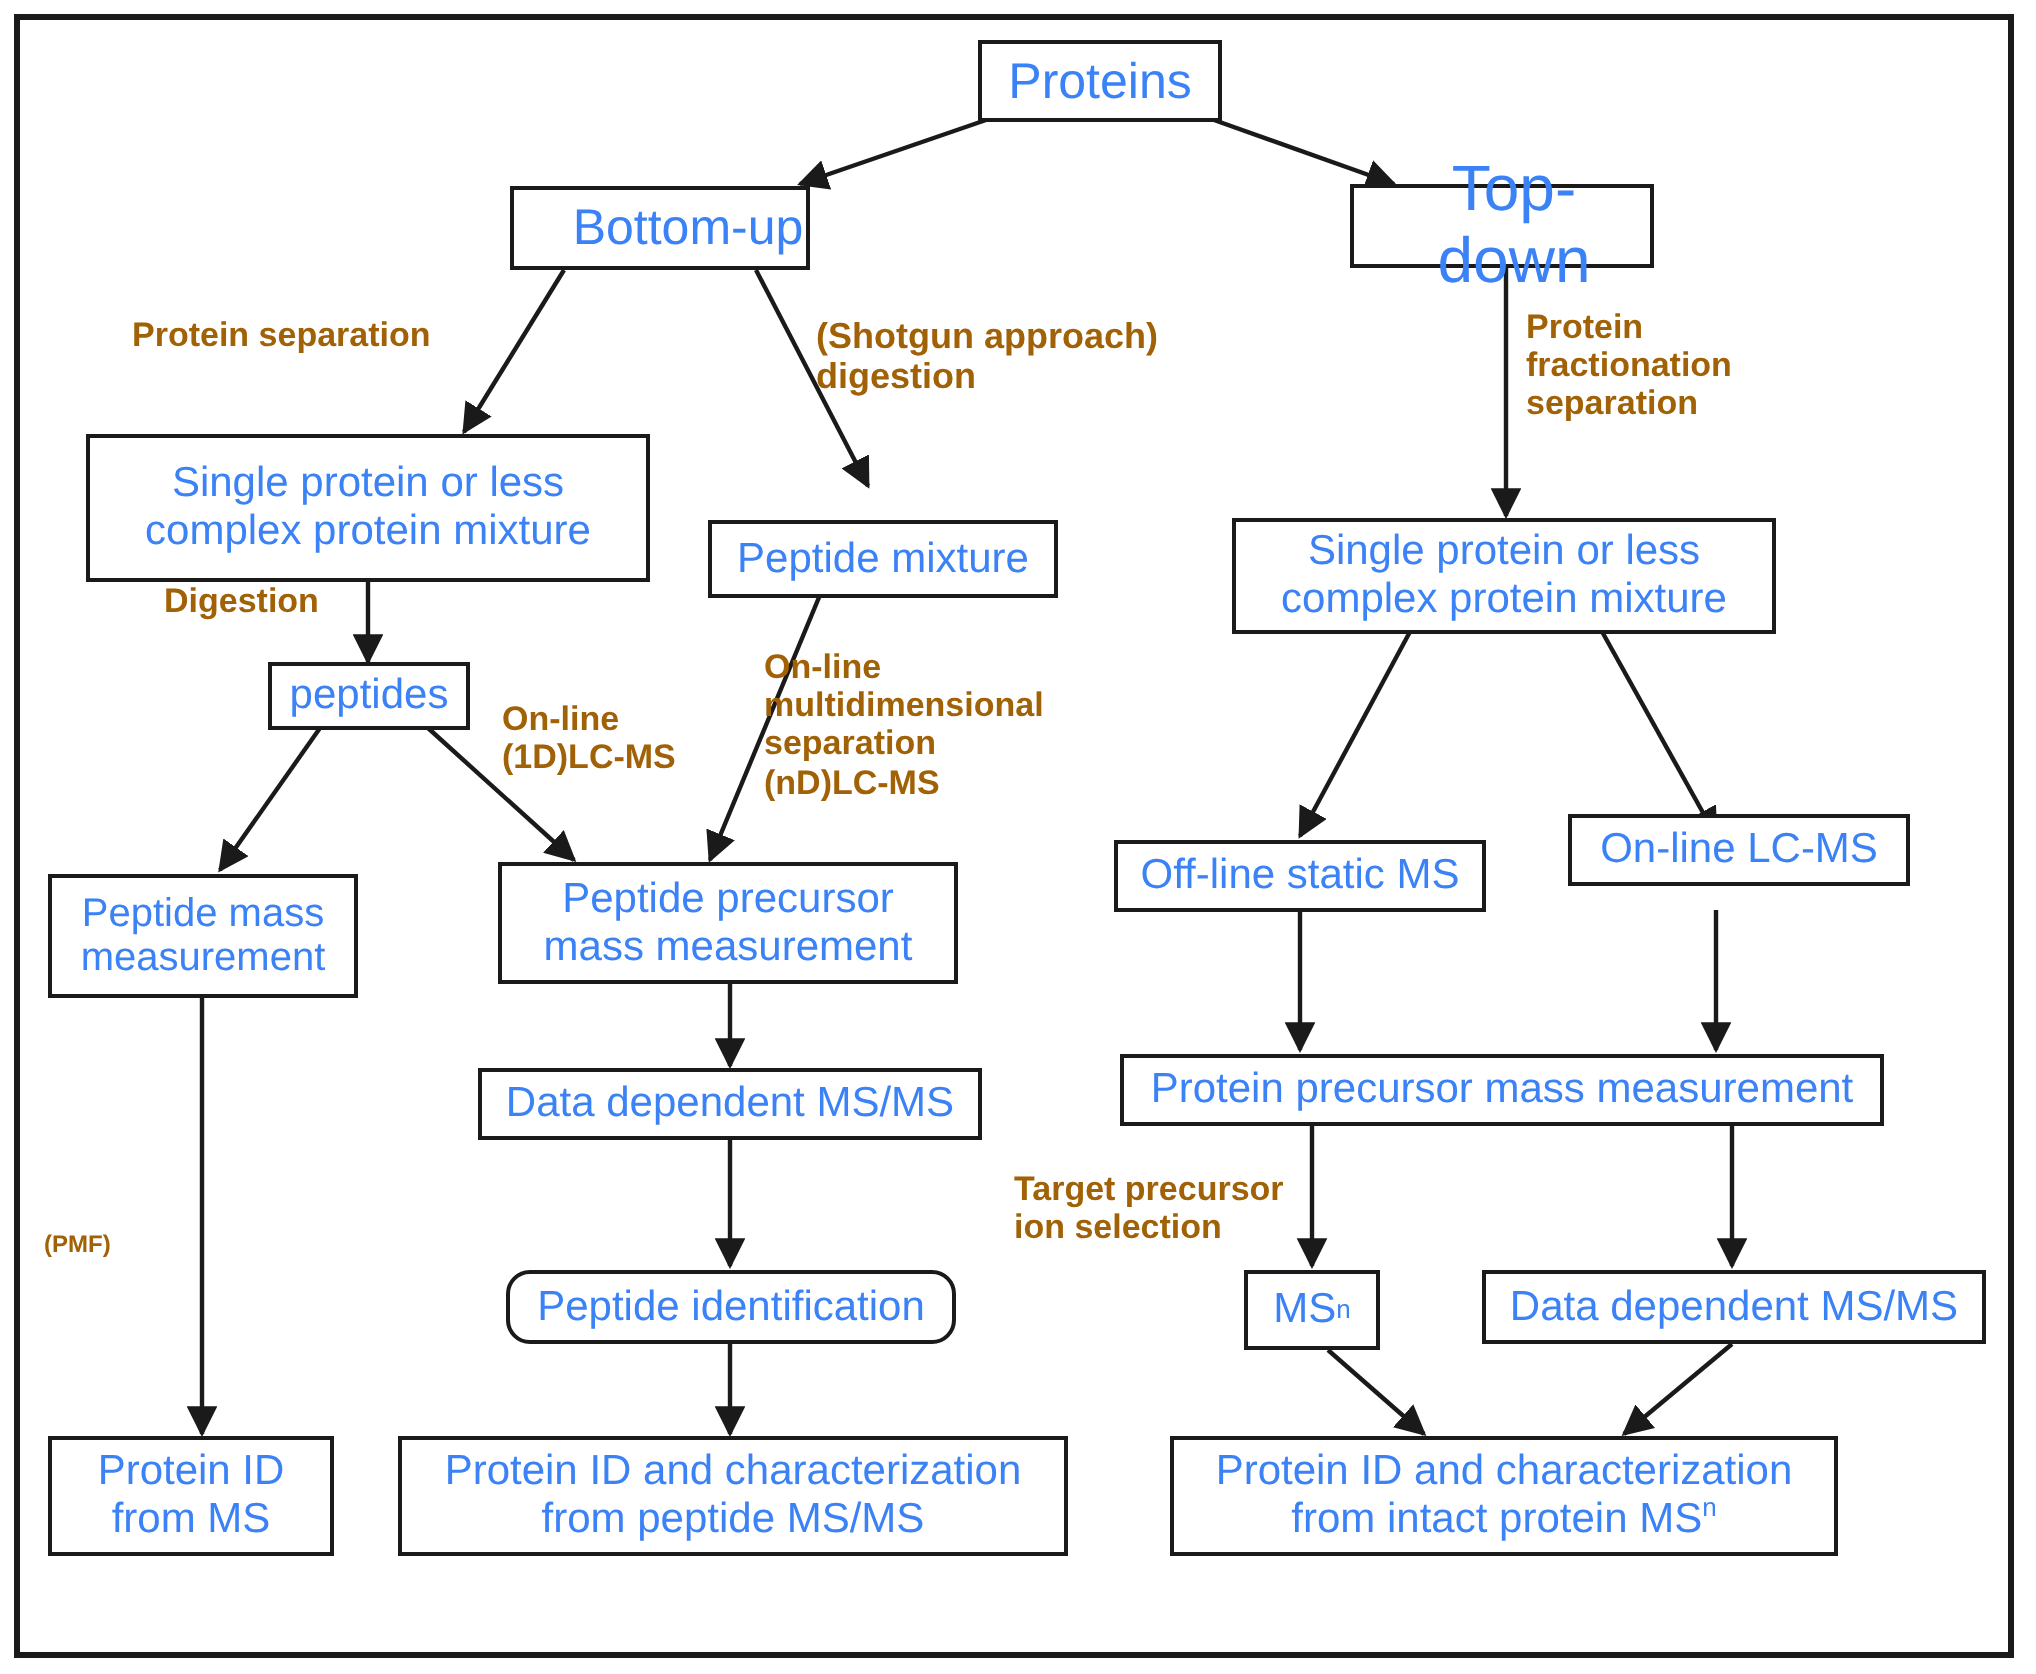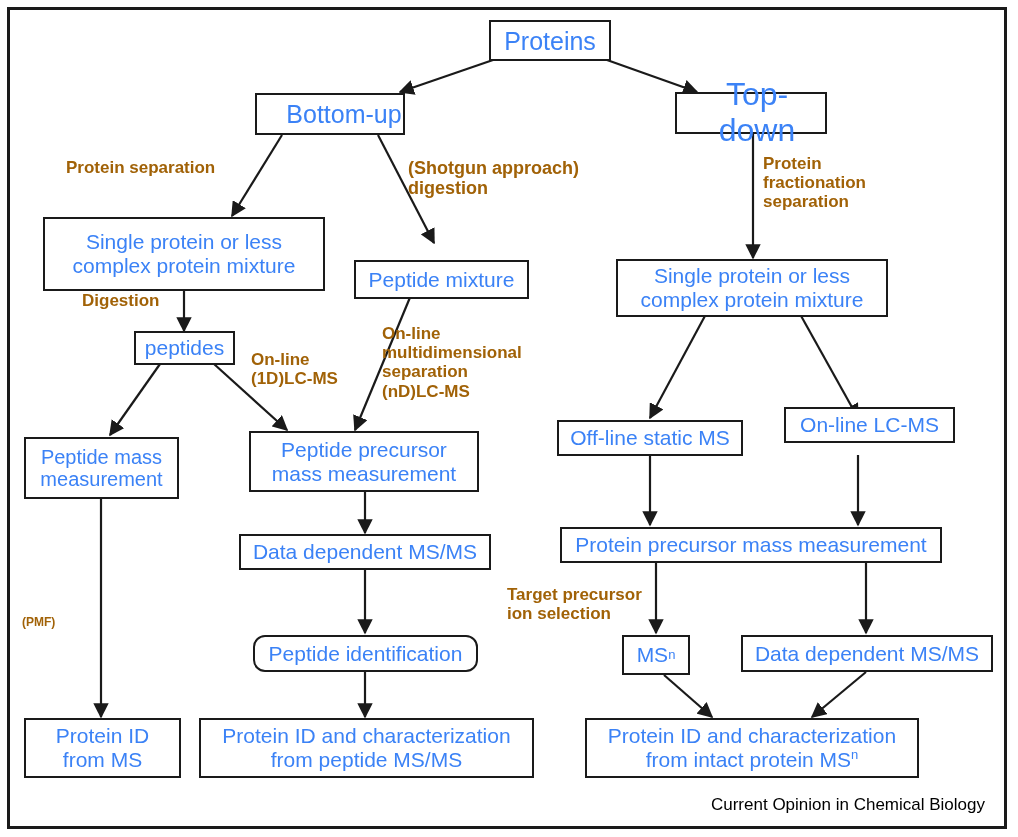--- a/index.html
+++ b/index.html
@@ -145,21 +145,21 @@
 
   <div class="node" style="left:134px; top:331px; width:101px; height:34px; font-size:21px;">peptides</div>
 
   <div class="node" style="left:249px; top:431px; width:230px; height:61px; font-size:21px;">Peptide precursor
 mass measurement</div>
 
   <div class="node" style="left:239px; top:534px; width:252px; height:36px; font-size:21px;">Data dependent MS/MS</div>
 
   <div class="node" style="left:253px; top:635px; width:225px; height:37px; font-size:21px;border-radius:12px;">Peptide identification</div>
 
-  <div class="node" style="left:24px; top:718px; width:157px; height:60px; font-size:21px;">Protein ID
+  <div class="node" style="left:24px; top:718px; width:143px; height:60px; font-size:21px;">Protein ID
 from MS</div>
 
   <div class="node" style="left:199px; top:718px; width:335px; height:60px; font-size:21px;">Protein ID and characterization
 from peptide MS/MS</div>
 
   <div class="node" style="left:616px; top:259px; width:272px; height:58px; font-size:21px;">Single protein or less
 complex protein mixture</div>
 
   <div class="node" style="left:557px; top:420px; width:186px; height:36px; font-size:21px;">Off-line static MS</div>
 
@@ -195,14 +195,13 @@
 
   <div class="lbl" style="left:22px; top:616px; width:70px; font-size:12px;">(PMF)</div>
 
   <div class="lbl" style="left:763px; top:154px; width:120px; font-size:17px;">Protein
 fractionation
 separation</div>
 
   <div class="lbl" style="left:507px; top:585px; width:145px; font-size:17px;">Target precursor
 ion selection</div>
 
-  <div class="footer" style="left:600px; top:795px; width:385px;">Current Opinion in Chemical Biology</div>
 </div>
 
 </body></html>

